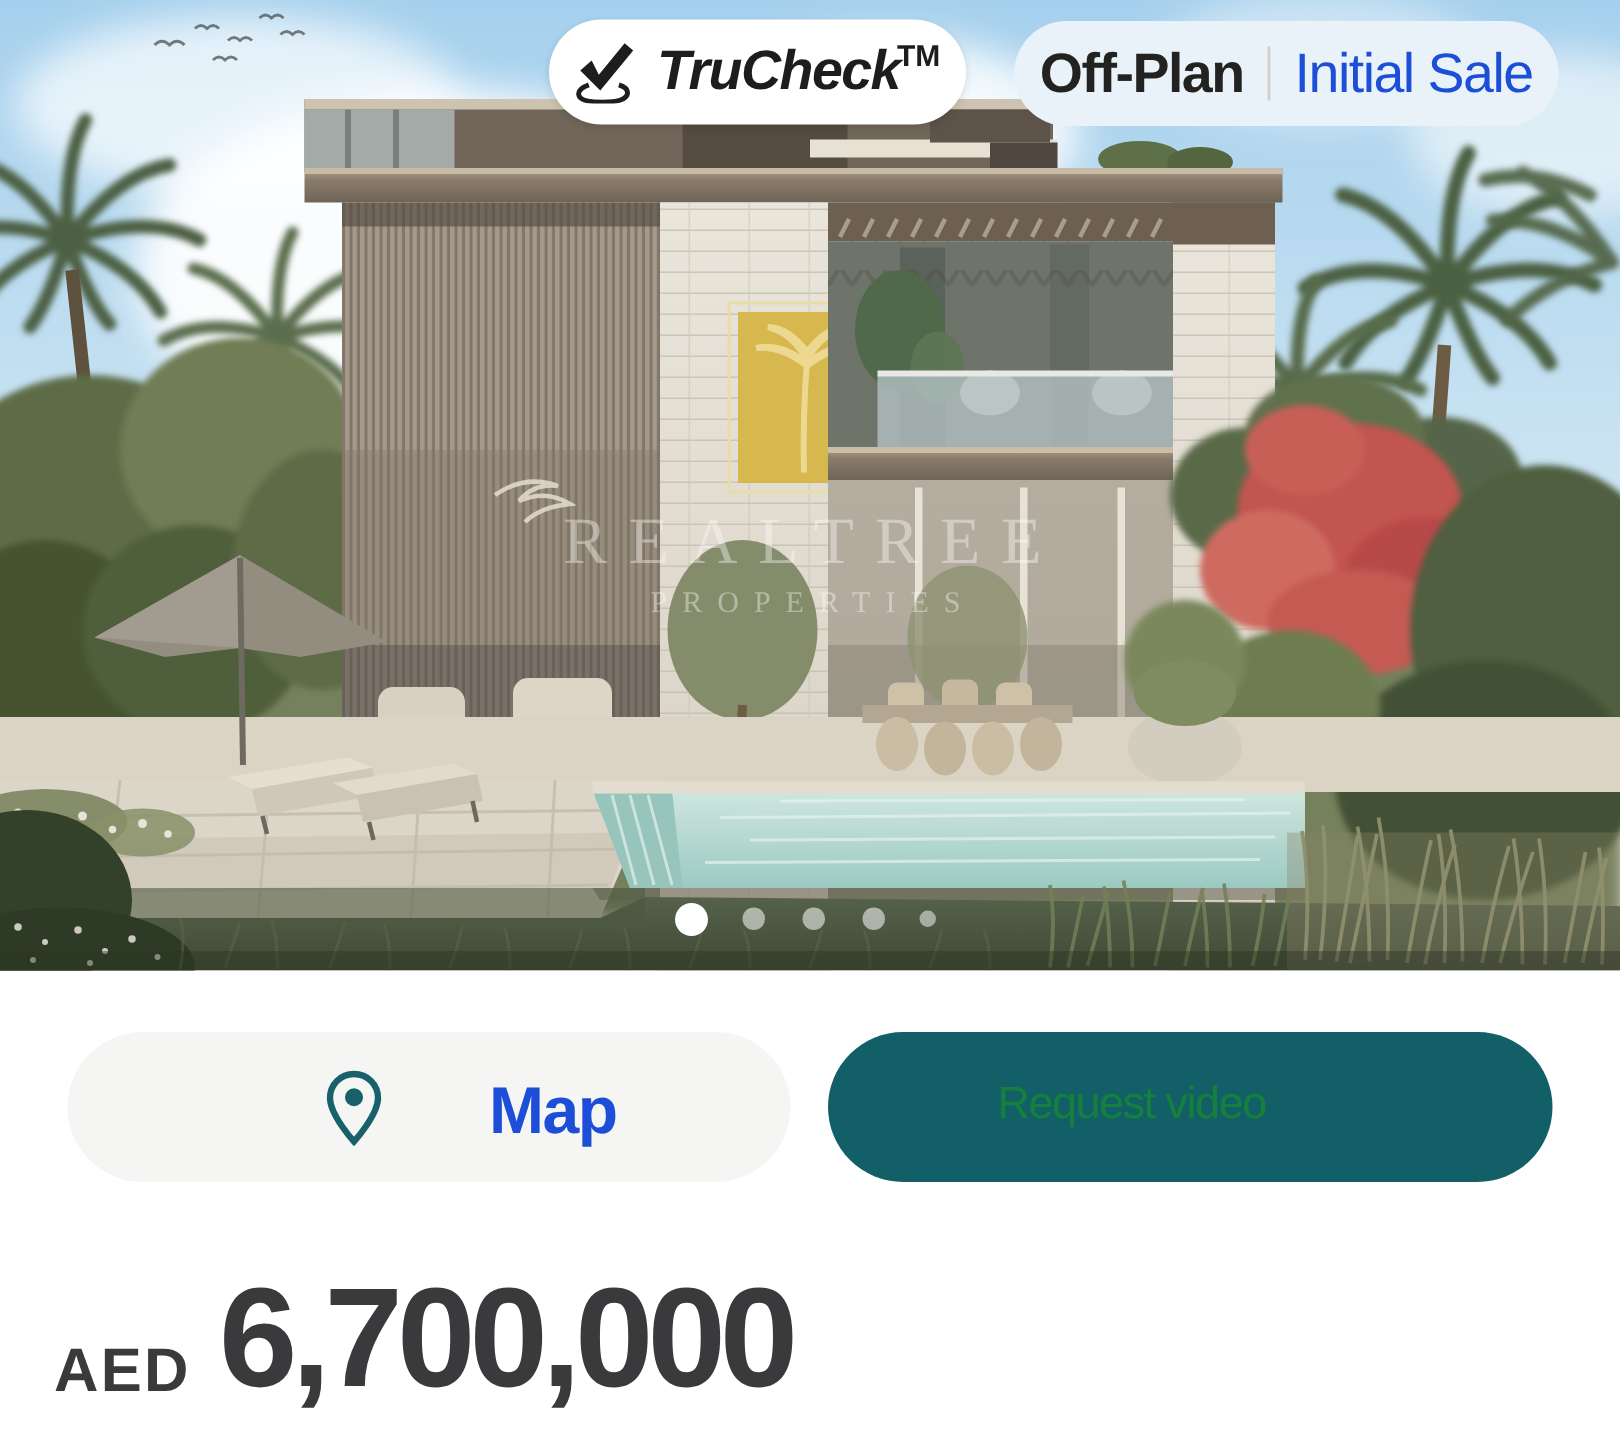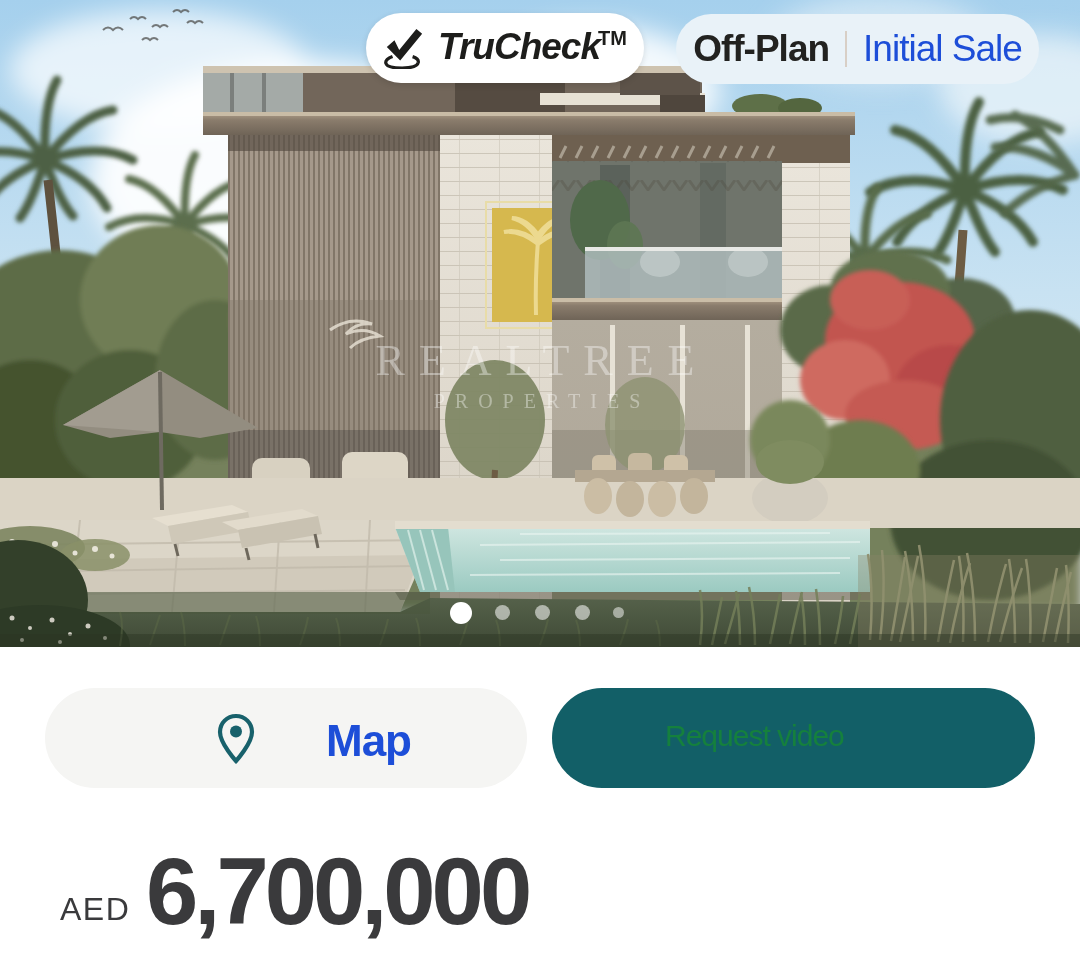--- a/index.html
+++ b/index.html
@@ -475,15 +475,15 @@
   <path d="M20 3 C11 3 4 10 4 19 C4 30.5 20 48 20 48 C20 48 36 30.5 36 19 C36 10 29 3 20 3 Z" fill="none" stroke="#18616b" stroke-width="4.2"></path>
   <circle cx="20" cy="18.5" r="6" fill="#18616b"></circle>
 </svg>
 
 <span class="abs" style="left:278px;top:719px;font-size:44px;font-weight:700;color:#1d4ed8;line-height:1;letter-spacing:-1px;margin-left:48px;">Map</span>
 
 <div class="abs" style="left:552px;top:688px;width:483px;height:100px;background:#125f67;border-radius:50px;"></div>
 
 <span class="abs" style="left:665px;top:721px;font-size:30px;font-weight:400;color:#15803d;line-height:1;letter-spacing:-1px;">Request video</span>
 
-<span class="abs" style="left:60px;top:893px;font-size:32px;font-weight:400;color:#3a3a3c;letter-spacing:1.5px;line-height:1;">AED</span>
+<span class="abs" style="left:36px;top:893px;font-size:41px;font-weight:700;color:#3a3a3c;letter-spacing:1.5px;line-height:1;">AED</span>
 
 <span class="abs" style="left:146px;top:845px;font-size:94px;font-weight:700;color:#3a3a3c;letter-spacing:-4px;line-height:1;">6,700,000</span>
 
 </body></html>

